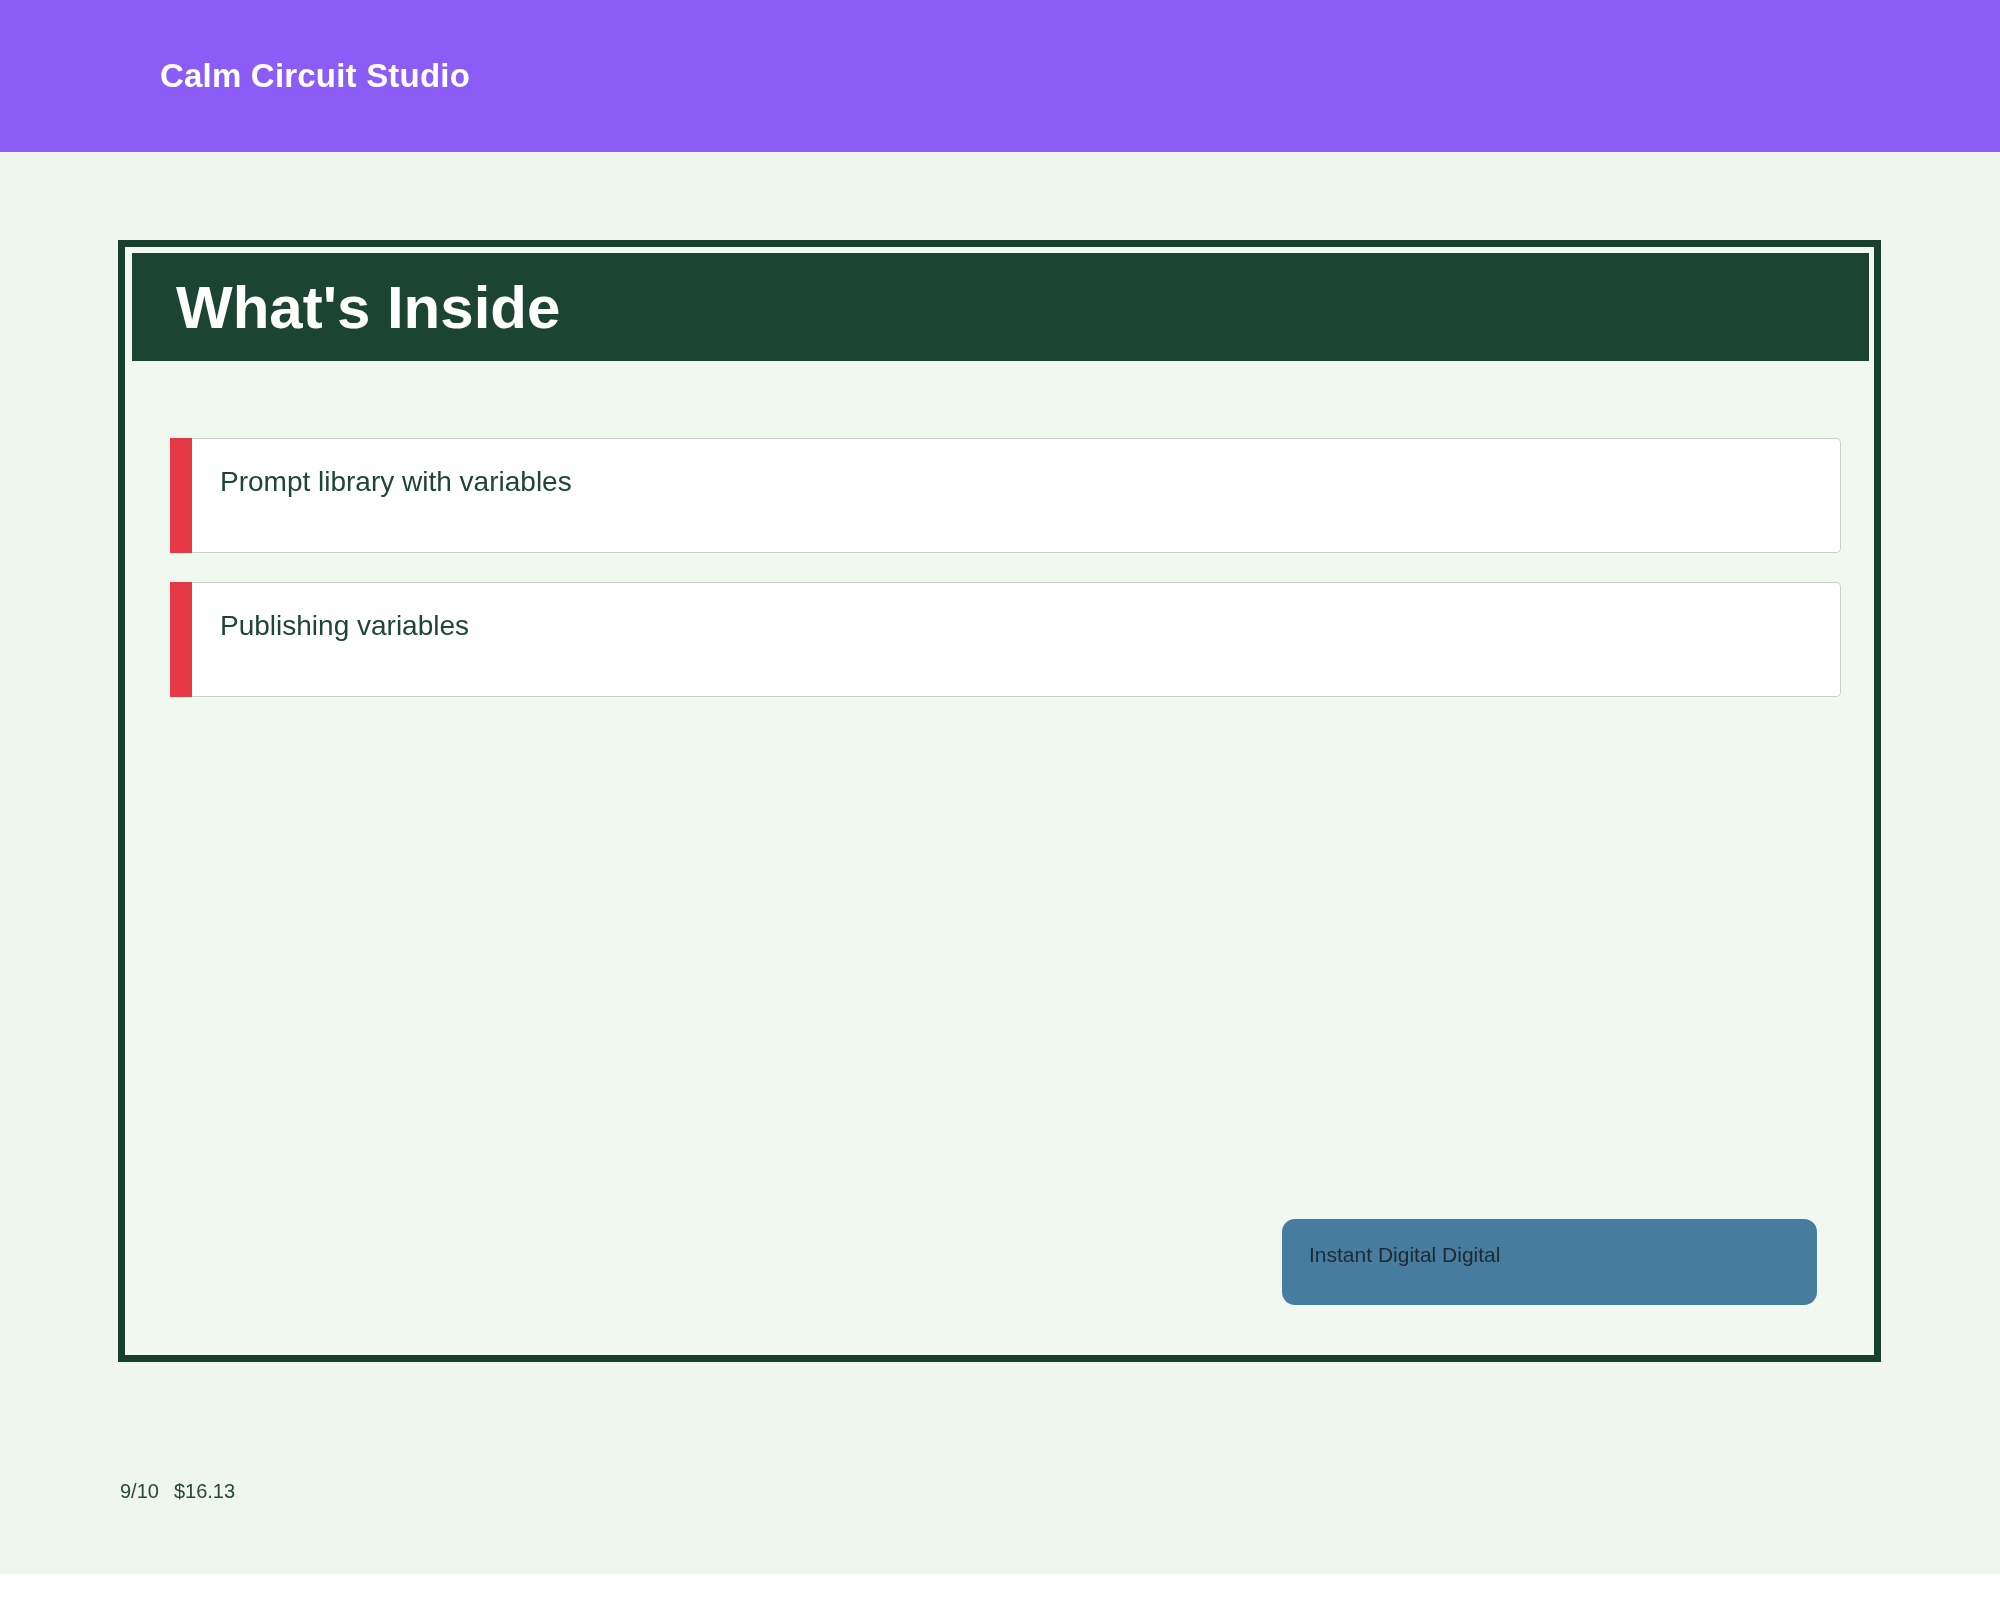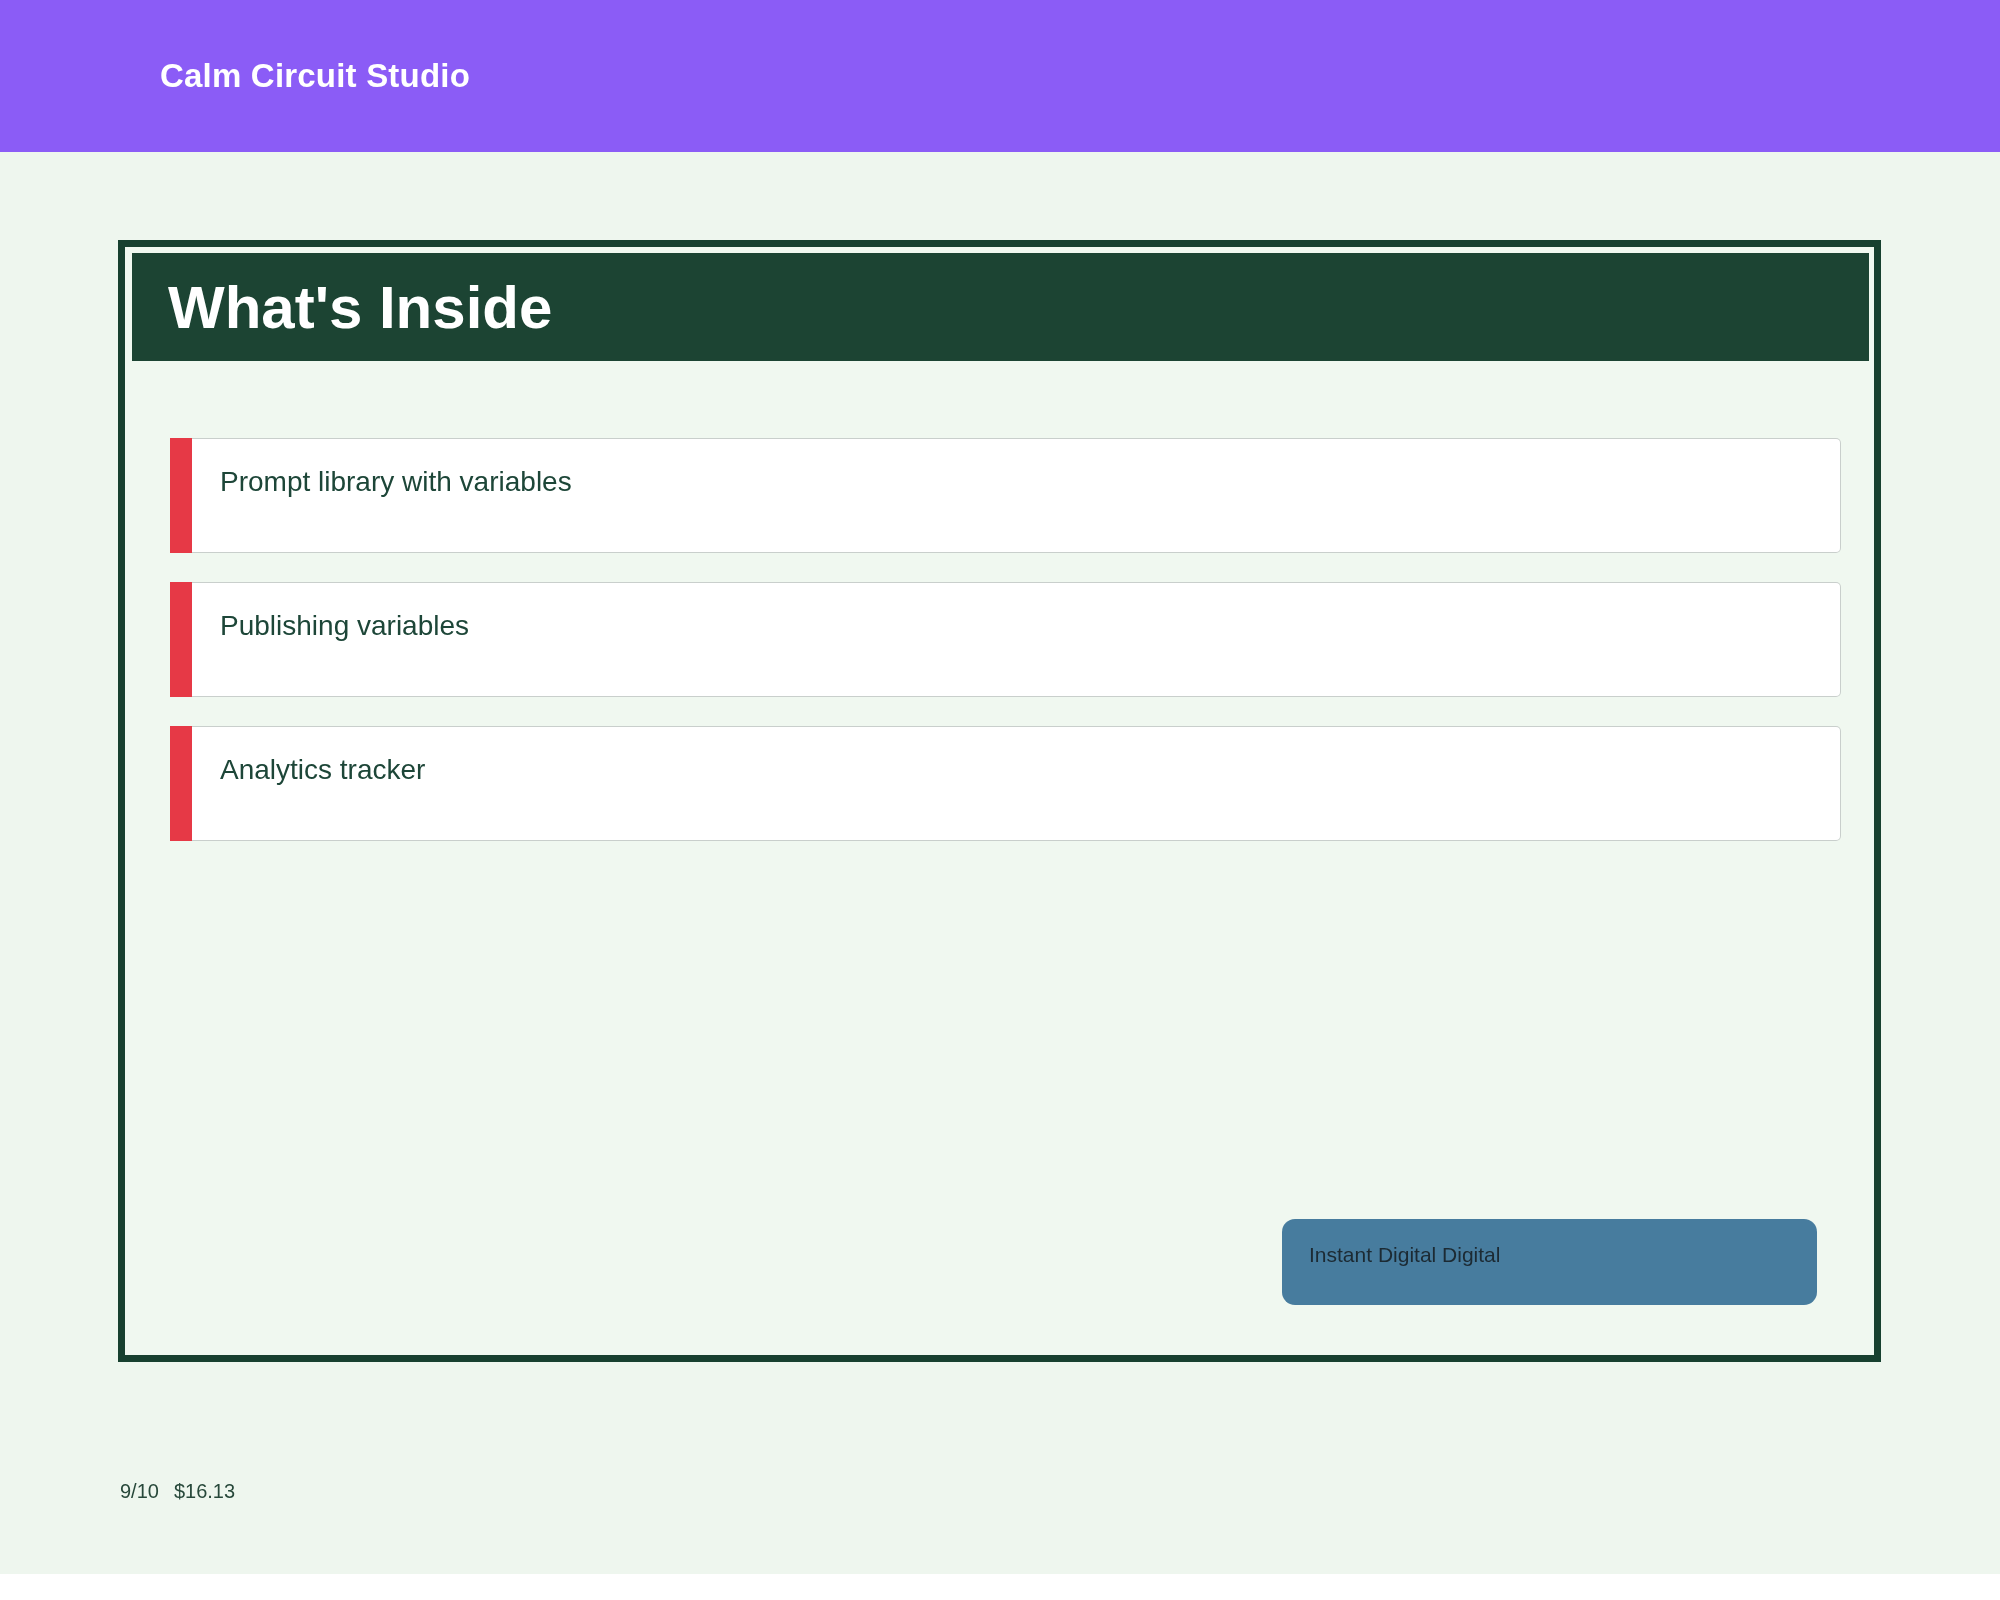--- a/index.html
+++ b/index.html
@@ -35,21 +35,21 @@
     border: 7px solid #17402f;
     background: #f0f8f0;
   }
   .card-header {
     margin: 6px 5px 0 7px;
     height: 108px;
     background: #1c4433;
     display: flex; align-items: center;
   }
   .card-title {
-    margin: 8px;
+    margin: 16px;
     padding-left: 28px;
     color: #ffffff;
     font-size: 60px;
     font-weight: bold;
   }
 
   
   .list {
     margin-top: 77px;
     padding-left: 45px;
@@ -136,26 +136,20 @@
     </div>
 
 
     <div class="item">
       <div class="accent"></div>
       <div class="item-box">
         <span class="item-label">Publishing variables</span>
       </div>
     </div>
 
-    <div class="item">
-      <div class="accent"></div>
-      <div class="item-box">
-        <span class="item-label">Analytics tracker</span>
-      </div>
-    </div>
 
   </div>
 
   <div class="badge">
     <span class="badge-label">Instant Digital Digital</span>
   </div>
 
 </div>
 
 <div class="footer">

